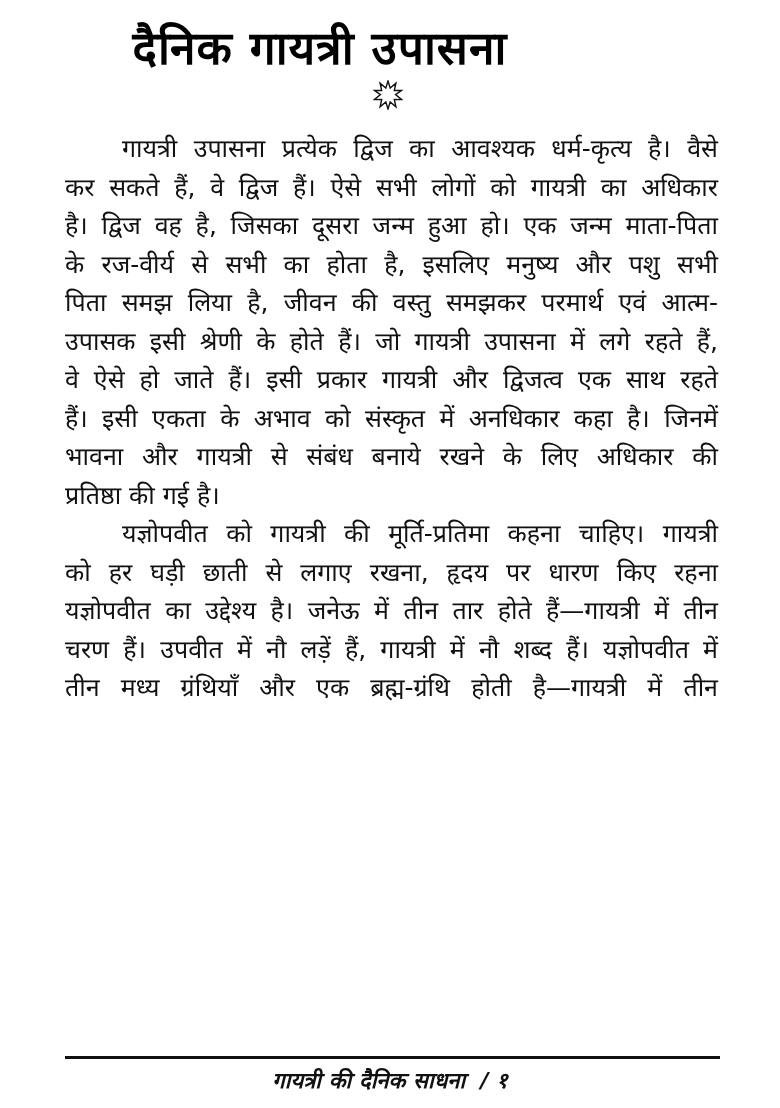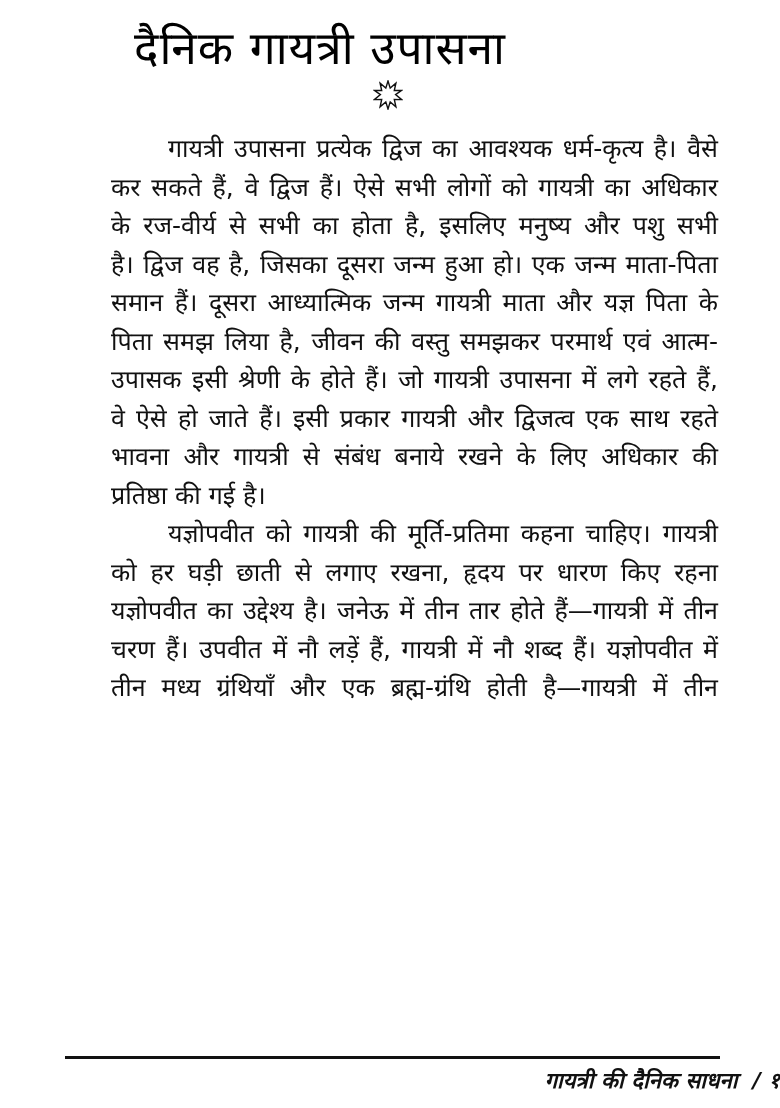--- a/index.html
+++ b/index.html
@@ -3,43 +3,43 @@
 <meta charset="utf-8">
 <style>
   html, body { margin: 0; padding: 0; background: #ffffff; }
   body {
     width: 780px; height: 1108px; position: relative; overflow: hidden;
     color: #111111;
     font-family: "DejaVu Sans", "Liberation Sans", sans-serif;
   }
   .title {
     position: absolute; left: 0; top: 18px; width: 640px;
-    text-align: center; font-size: 46px; font-weight: normal; line-height: 60px;
+    text-align: center; font-size: 46px; font-weight: bold; line-height: 60px;
     letter-spacing: 1px; color: #000;
   }
   .ornament {
     position: absolute; left: 373px; top: 80px; width: 30px; height: 30px;
   }
   .body-text {
     position: absolute; left: 65px; top: 130px; width: 653px;
   }
   .line {
     height: 38.5px; line-height: 38.5px; font-size: 25px;
     text-align: justify; text-align-last: justify; white-space: nowrap;
     overflow: visible;
   }
-  .line > span { display: block; text-align: justify; text-align-last: justify; white-space: normal; margin-left: 46px; }
+  .line > span { display: block; text-align: justify; text-align-last: justify; white-space: normal; }
   .line.indent > span { padding-left: 57px; }
   .line.last > span { text-align-last: left; }
   .rule {
     position: absolute; left: 65px; top: 1056px; width: 655px; height: 3px;
     background: #111;
   }
   .footer {
-    position: absolute; left: 0; top: 1066px; width: 780px; text-align: right;
+    position: absolute; left: 0; top: 1066px; width: 780px; text-align: center;
     font-size: 22px; font-weight: bold; font-style: italic; line-height: 30px;
     color: #111;
   }
 </style>
 </head>
 <body>
 
 <div class="title">दैनिक गायत्री उपासना</div>
 
 <svg class="ornament" viewBox="0 0 30 30">
@@ -48,36 +48,36 @@
 
 <div class="body-text">
   <div>
     <div class="line indent">
         <span>गायत्री उपासना प्रत्येक द्विज का आवश्यक धर्म-कृत्य है। वैसे</span>
       </div>
     <div class="line">
         <span>कर सकते हैं, वे द्विज हैं। ऐसे सभी लोगों को गायत्री का अधिकार</span>
       </div>
     <div class="line">
-        <span>के रज-वीर्य से सभी का होता है, इसलिए मनुष्य और पशु सभी</span>
-      </div>
-    <div class="line">
         <span>है। द्विज वह है, जिसका दूसरा जन्म हुआ हो। एक जन्म माता-पिता</span>
       </div>
     <div class="line">
-        <span>समान हैं। दूसरा आध्यात्मिक जन्म गायत्री माता और यज्ञ पिता के</span>
+        <span>के रज-वीर्य से सभी का होता है, इसलिए मनुष्य और पशु सभी</span>
       </div>
     <div class="line">
         <span>पिता समझ लिया है, जीवन की वस्तु समझकर परमार्थ एवं आत्म-</span>
       </div>
     <div class="line">
         <span>उपासक इसी श्रेणी के होते हैं। जो गायत्री उपासना में लगे रहते हैं,</span>
       </div>
     <div class="line">
         <span>वे ऐसे हो जाते हैं। इसी प्रकार गायत्री और द्विजत्व एक साथ रहते</span>
+      </div>
+    <div class="line">
+        <span>हैं। इसी एकता के अभाव को संस्कृत में अनधिकार कहा है। जिनमें</span>
       </div>
     <div class="line">
         <span>भावना और गायत्री से संबंध बनाये रखने के लिए अधिकार की</span>
       </div>
     <div class="line last">
         <span>प्रतिष्ठा की गई है।</span>
       </div>
   </div>
   <div>
     <div class="line indent">

